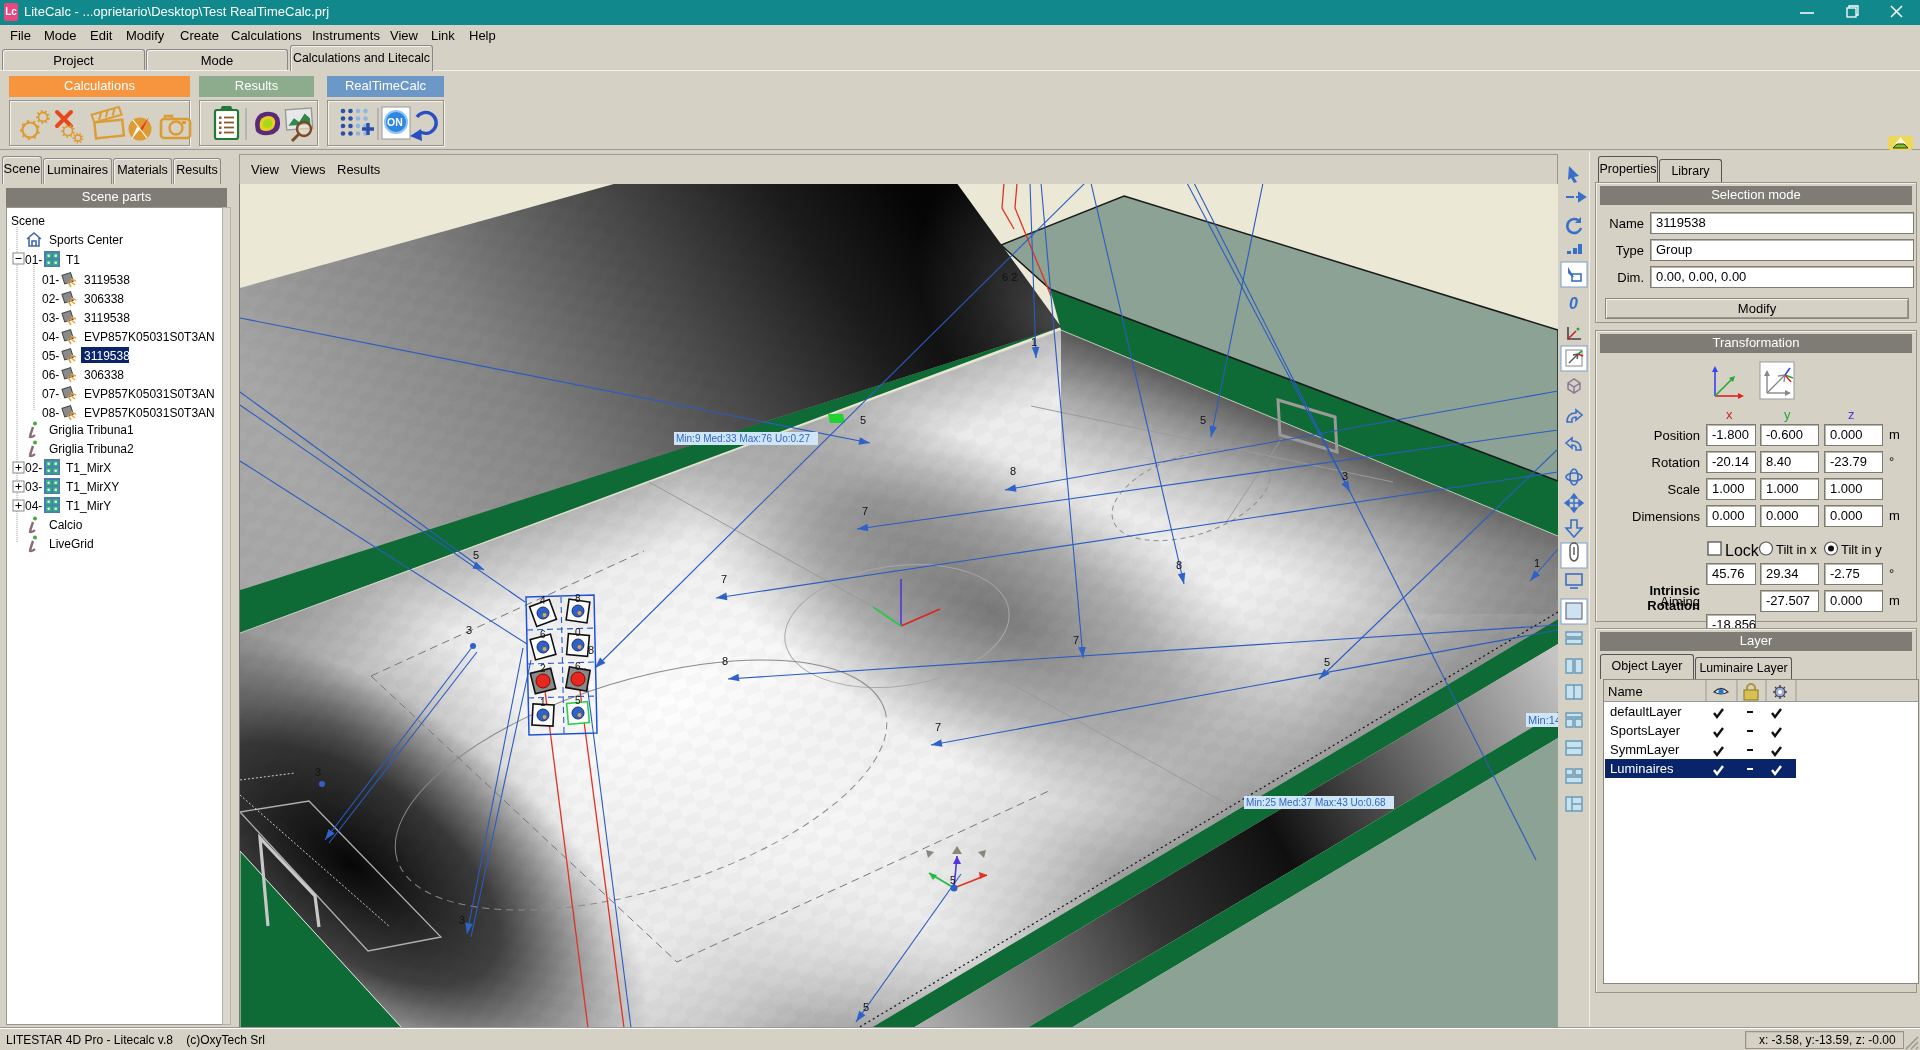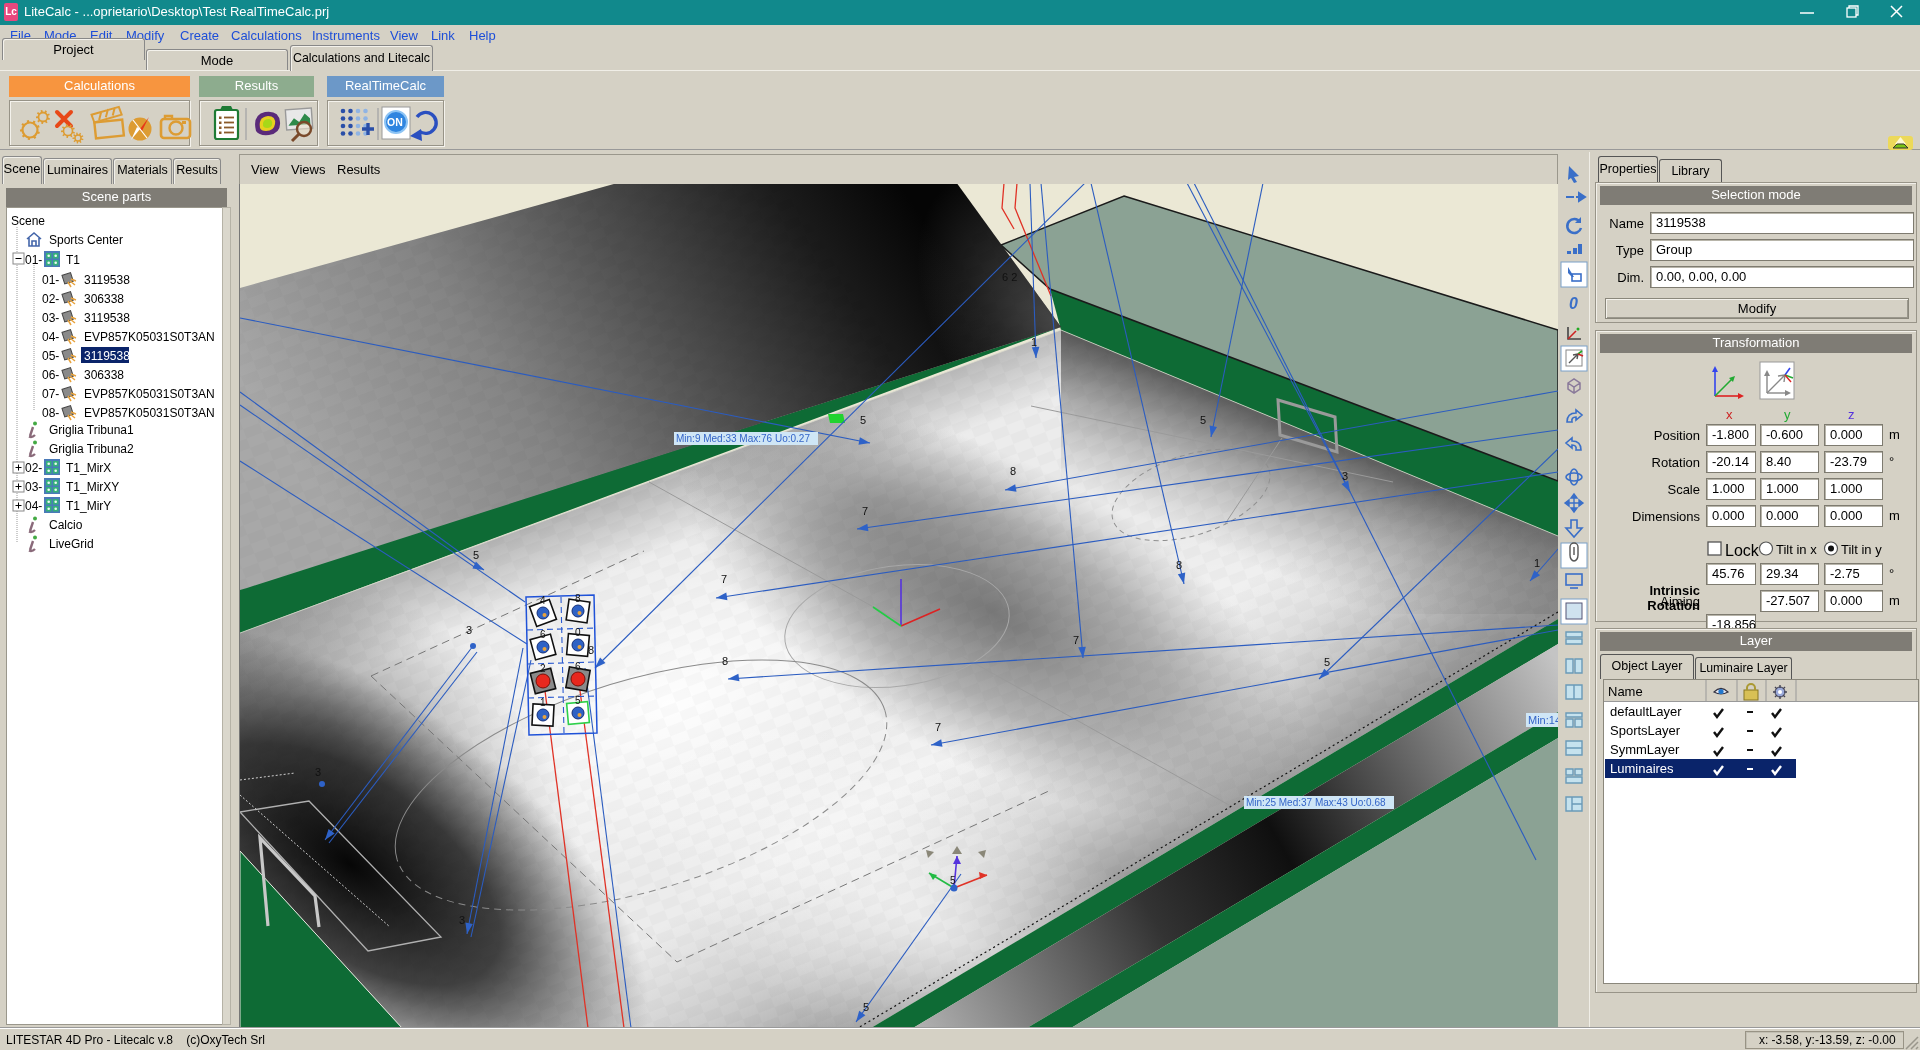--- a/index.html
+++ b/index.html
@@ -1,18 +1,18 @@
 <!DOCTYPE html>
 <html><head><meta charset="utf-8"><style>
 *{margin:0;padding:0;box-sizing:border-box}
 html,body{width:1920px;height:1050px;overflow:hidden;font-family:"Liberation Sans",sans-serif;background:#d5d1c5}
 #titlebar{position:absolute;left:0;top:0;width:1920px;height:25px;background:#11898c;color:#fff;font-size:13px}
 #lcicon{position:absolute;left:4px;top:3px;width:14px;height:18px;background:#e8487e;color:#fff;font-size:10px;font-weight:bold;text-align:center;line-height:18px;border-radius:2px}
 #titletext{position:absolute;left:24px;top:4px}
-#menubar{position:absolute;left:0;top:25px;width:1920px;height:22px;font-size:13px;color:#1d4ed8}
+#menubar{position:absolute;left:0;top:25px;width:1920px;height:22px;font-size:13px;color:#000000}
 #menubar span{position:absolute;top:3px}
 .tab{position:absolute;background:#d5d1c5;border:1px solid #888;border-bottom:none;border-top-left-radius:3px;border-top-right-radius:3px;font-size:13px;text-align:center;color:#000;box-shadow:inset 1px 1px 0 #f4f2ec;white-space:nowrap;overflow:hidden}
 #toolpanel{position:absolute;left:0;top:70px;width:1920px;height:80px;background:#d5d1c5;border-bottom:1px solid #999;box-shadow:inset 0 1px 0 #f0eee7}
 .ghdr{position:absolute;top:6px;height:21px;color:#fff;font-size:13px;text-align:center;line-height:20px}
 .gbox{position:absolute;top:30px;height:46px;border:1px solid #979387;box-shadow:inset 1px 1px 0 #f4f2ec,1px 1px 0 #f4f2ec;background:#d5d1c5}
 
 #lpanel{position:absolute;left:0;top:152px;width:236px;height:876px}
 .ltab{position:absolute;top:6px;height:26px;background:#d5d1c5;border:1px solid #8a8a8a;border-bottom:none;border-top-left-radius:3px;border-top-right-radius:3px;font-size:12.5px;text-align:center;padding-top:4px;box-shadow:inset 1px 1px 0 #f2f0ea;white-space:nowrap;overflow:hidden}
 #sceneparts{position:absolute;left:6px;top:36px;width:221px;height:19px;background:#7f7c75;color:#fff;font-size:13px;text-align:center;line-height:18px}
 #treebox{position:absolute;left:6px;top:55px;width:216px;height:818px;background:#fff;border:1px solid #9a978c;border-right:none}
@@ -57,21 +57,21 @@
     <span style="left:90px">Edit</span>
   <span style="left:126px">Modify</span>
     <span style="left:180px">Create</span>
     <span style="left:231px">Calculations</span>
   <span style="left:312px">Instruments</span>
     <span style="left:390px">View</span>
     <span style="left:431px">Link</span>
   <span style="left:469px">Help</span>
 </div>
 
-<div class="tab" style="left:2px;top:38px;width:143px;height:22px;line-height:21px">Project</div>
+<div class="tab" style="left:2px;top:49px;width:143px;height:22px;line-height:21px">Project</div>
 <div class="tab" style="left:146px;top:49px;width:142px;height:22px;line-height:21px">Mode</div>
 <div class="tab" style="left:290px;top:45px;width:143px;height:26px;line-height:25px;z-index:3;font-size:12.4px">Calculations and Litecalc</div>
 
 <div id="toolpanel">
   <div class="ghdr" style="left:9px;width:181px;background:#f7953f">Calculations</div>
   <div class="ghdr" style="left:199px;width:115px;background:#8dac8e">Results</div>
   <div class="ghdr" style="left:327px;width:117px;background:#6c98c8">RealTimeCalc</div>
   <div class="gbox" style="left:9px;width:181px"></div>
   <div class="gbox" style="left:199px;width:119px"></div>
   <div class="gbox" style="left:327px;width:117px"></div>

